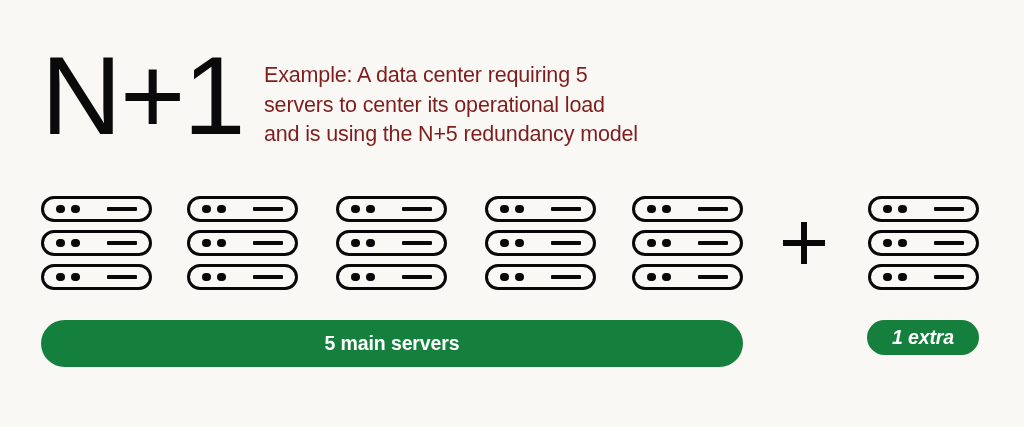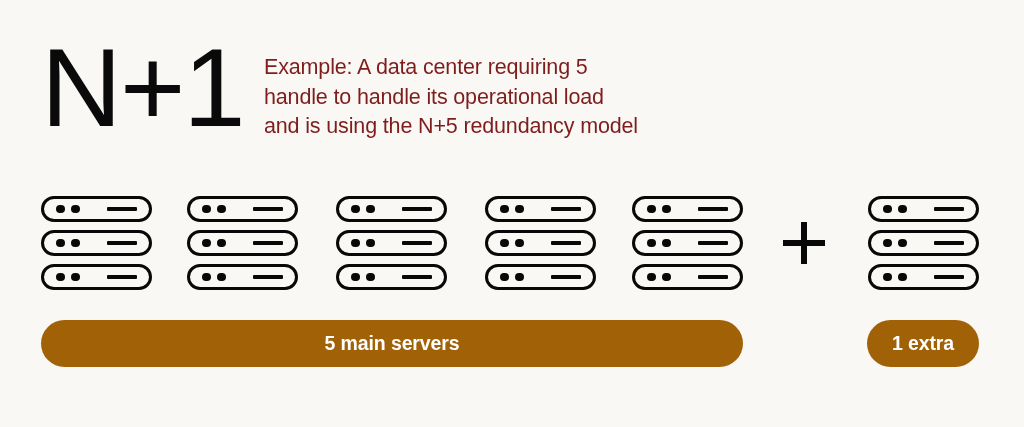--- a/index.html
+++ b/index.html
@@ -18,21 +18,21 @@
     position: relative;
     width: 1024px;
     height: 427px;
     background: #f9f8f5;
   }
 
   
   #header {
     position: absolute;
     left: 0;
-    top: 8px;
+    top: 16px;
     width: 1024px;
     height: 165px;
   }
   #headline {
     position: absolute;
     left: 41px;
     top: 24px;
     font-size: 112px;
     line-height: 112px;
     font-weight: 400;
@@ -128,54 +128,55 @@
     left: 50%;
     height: 42px;
     width: 5.4px;
     margin-left: -2.7px;
     background: #080808;
   }
 
   
   .pill {
     position: absolute;
-    background: #a16207;
+    background: #15803d;
     border-radius: 999px;
     display: flex;
     align-items: center;
     justify-content: center;
     color: #ffffff;
     font-size: 19.5px;
     font-weight: 700;
     letter-spacing: -0.1px;
   }
   #main-pill {
     left: 41px;
     top: 320px;
     width: 702px;
     height: 47px;
   }
   #extra-pill {
     left: 867px;
     top: 320px;
     width: 112px;
-    height: 47px;
+    height: 35px;
+    font-style: italic;
   }
 </style>
 </head>
 <body>
 
 <div id="canvas">
 
   <div id="header">
     <div id="headline">N+1</div>
 
     <div id="description">
       <span class="desc-line">Example: A data center requiring 5</span>
-      <span class="desc-line">handle to handle its operational load</span>
+      <span class="desc-line">servers to center its operational load</span>
       <span class="desc-line">and is using the N+5 redundancy model</span>
     </div>
   </div>
 
   <div id="racks">
 
     <div class="server-group" style="left:41px;">
       <div class="server-unit">
         <span class="led led-1"></span>
         <span class="led led-2"></span>

